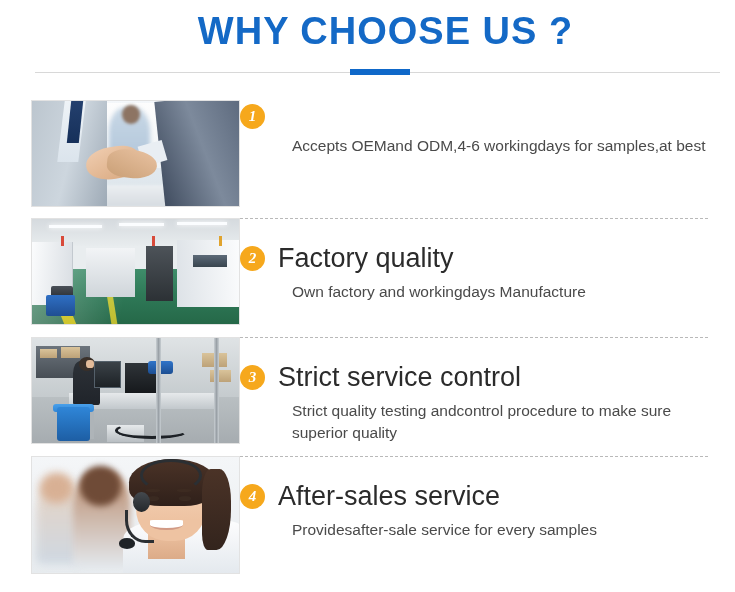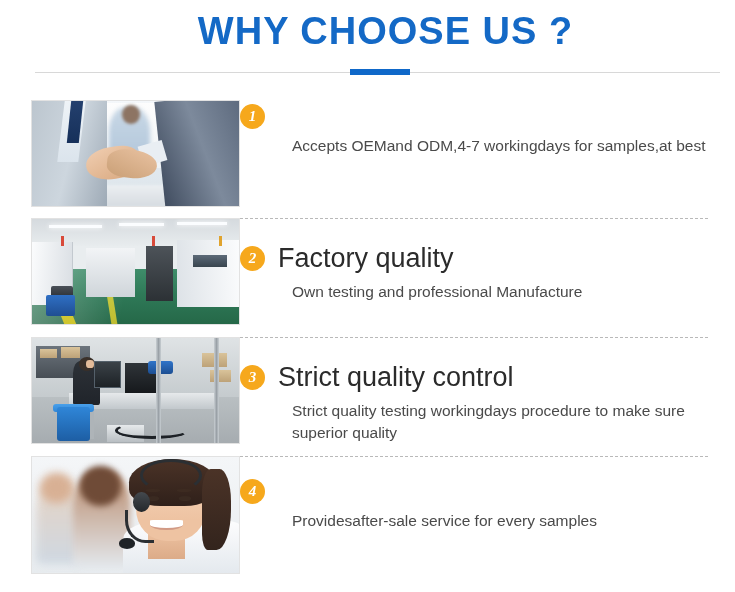--- a/index.html
+++ b/index.html
@@ -303,21 +303,21 @@
             <div class="hs-hand1"></div>
             <div class="hs-hand2"></div>
           </div>
         </div>
       </div>
     </div>
     <div class="text-cell">
       <div class="head-line">
         <div class="badge">1</div>
       </div>
-      <div class="feature-desc">Accepts OEMand ODM,4-7 workingdays for samples,at best</div>
+      <div class="feature-desc">Accepts OEMand ODM,4-6 workingdays for samples,at best</div>
     </div>
   </div>
 
   <div class="feature-row" style="height:119px;">
     <div class="thumb-cell">
       <div class="thumb">
         <div class="thumb-inner">
           <div class="ph-factory">
             <div class="fc-ceiling"></div>
             <div class="fc-lamp" style="left:8%;width:26%;"></div>
@@ -340,21 +340,21 @@
           </div>
         </div>
       </div>
     </div>
     <div class="text-cell">
       <div class="divider-dashed"></div>
       <div class="head-line" style="margin-top:22px;">
         <div class="badge">2</div>
         <div class="feature-title">Factory quality</div>
       </div>
-      <div class="feature-desc">Own testing and professional Manufacture</div>
+      <div class="feature-desc">Own factory and workingdays Manufacture</div>
     </div>
   </div>
 
   <div class="feature-row" style="height:119px;">
     <div class="thumb-cell">
       <div class="thumb">
         <div class="thumb-inner">
           <div class="ph-qc">
             <div class="qc-back"></div>
             <div class="qc-shelf"></div>
@@ -378,23 +378,23 @@
             <div class="qc-post" style="left:60%;"></div>
             <div class="qc-post" style="left:88%;"></div>
           </div>
         </div>
       </div>
     </div>
     <div class="text-cell">
       <div class="divider-dashed"></div>
       <div class="head-line" style="margin-top:22px;">
         <div class="badge">3</div>
-        <div class="feature-title">Strict quality control</div>
-      </div>
-      <div class="feature-desc">Strict quality testing workingdays procedure to make sure superior quality</div>
+        <div class="feature-title">Strict service control</div>
+      </div>
+      <div class="feature-desc">Strict quality testing andcontrol procedure to make sure superior quality</div>
     </div>
   </div>
 
   <div class="feature-row" style="height:118px;">
     <div class="thumb-cell">
       <div class="thumb" style="height:118px;">
         <div class="thumb-inner">
           <div class="ph-support">
             <div class="sp-blur1"></div>
             <div class="sp-blur1h"></div>
@@ -415,18 +415,19 @@
             <div class="sp-boom"></div>
             <div class="sp-mic"></div>
           </div>
         </div>
       </div>
     </div>
     <div class="text-cell">
       <div class="divider-dashed"></div>
       <div class="head-line" style="margin-top:22px;">
         <div class="badge">4</div>
+        <div class="feature-title">After-sales service</div>
       </div>
       <div class="feature-desc">Providesafter-sale service for every samples</div>
     </div>
   </div>
 
 </div>
 
 </body></html>

